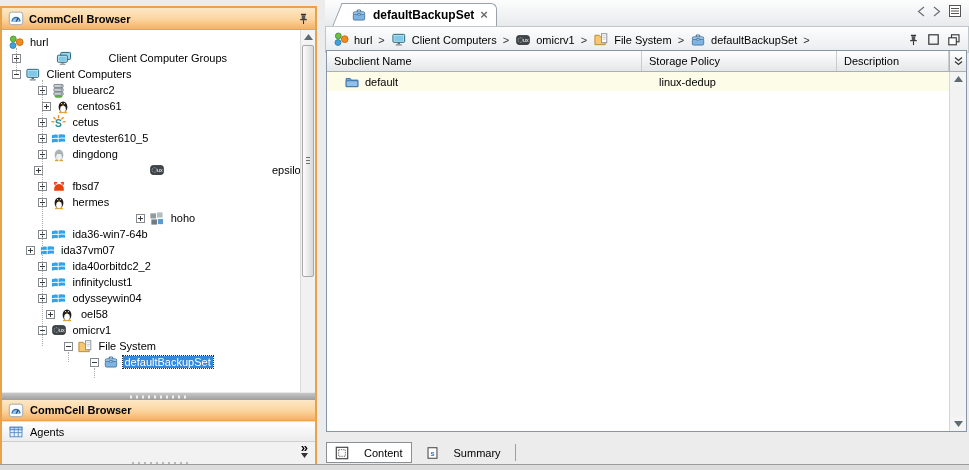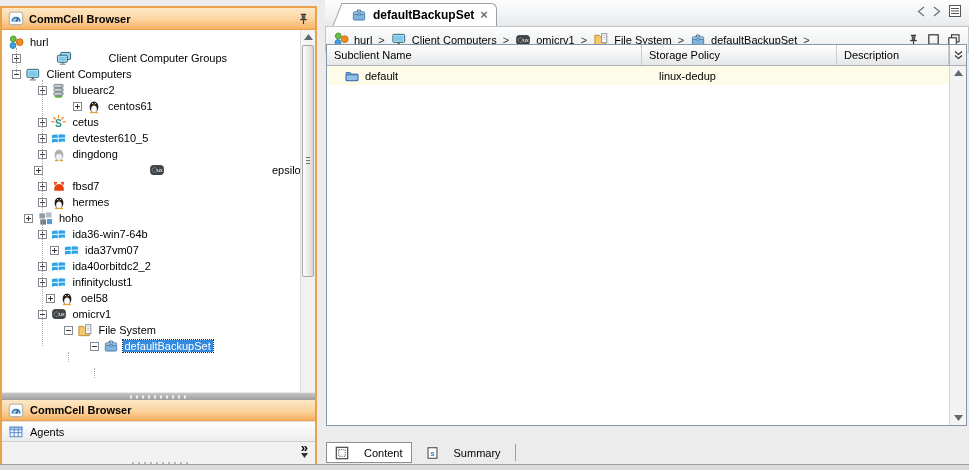--- a/index.html
+++ b/index.html
@@ -49,21 +49,21 @@
   #doc-tab .tab-label { font-weight:bold; font-size:12px; }
   .tab-close { color:#6e6e6e; font-size:13px; font-weight:bold; cursor:default; line-height:10px; }
   #strip-right { position:absolute; right:8px; top:5px; display:flex; gap:8px; align-items:center; }
 
   #crumb-bar { position:absolute; top:26px; left:0; right:0; height:27px; display:flex; align-items:center; gap:4px; padding:0 8px;
     background:linear-gradient(#fdfdfd,#e9ecef); border:1px solid #c2c6ca; }
   .crumb { display:flex; align-items:center; gap:5px; }
   .crumb-sep { color:#333; margin:0 2px; }
   #crumb-right { margin-left:auto; display:flex; gap:9px; align-items:center; }
 
-  #content-panel { position:absolute; top:44px; left:1px; width:641px; height:382px; border:1px solid #8496a8; background:#fff; display:flex; flex-direction:column; }
+  #content-panel { position:absolute; top:50px; left:1px; width:641px; height:382px; border:1px solid #8496a8; background:#fff; display:flex; flex-direction:column; }
   #grid-header { display:flex; height:21px; background:linear-gradient(#ffffff,#e4e6e8); border-bottom:1px solid #aab0b6; flex:none; }
   .gh-cell { display:flex; align-items:center; padding:0 7px; border-right:1px solid #c8cccf; overflow:hidden; }
   .gh-cell.c0 { width:315px; } .gh-cell.c1 { width:195px; } .gh-cell.c2 { flex:1; }
   #col-btn { width:17px; display:flex; align-items:center; justify-content:center; border-left:1px solid #b0b4b8; background:linear-gradient(#ffffff,#e4e6e8); }
   #grid-body-wrap { flex:1; display:flex; min-height:0; }
   #grid-rows { flex:1; }
   .grow { display:flex; height:19px; background:#fcfce8; align-items:center; }
   .gcell { padding:0 17px; display:flex; align-items:center; gap:5px; overflow:hidden; }
   .gcell.c0 { width:315px; } .gcell.c1 { width:195px; } .gcell.c2 { flex:1; }
   #grid-scroll { width:17px; background:#f2f2f2; border-left:1px solid #d6d6d6; display:flex; flex-direction:column; justify-content:space-between; }
@@ -148,21 +148,21 @@
                 <rect x="3" y="1.5" width="10" height="3.4" rx="1.2" fill="#c7cdd2" stroke="#7a848b"></rect>
                 <rect x="3" y="5.6" width="10" height="3.4" rx="1.2" fill="#c7cdd2" stroke="#7a848b"></rect>
                 <rect x="3" y="9.7" width="10" height="3.4" rx="1.2" fill="#c7cdd2" stroke="#7a848b"></rect>
                 <circle cx="11" cy="3.2" r="0.6" fill="#5d676e"></circle>
                 <circle cx="11" cy="7.3" r="0.6" fill="#5d676e"></circle>
                 <circle cx="11" cy="11.4" r="0.6" fill="#5d676e"></circle>
               </svg>
             </span>
             <span class="tlabel">bluearc2</span>
           </div>
-          <div class="trow" style="padding-left: 40px; margin-left: 31px;">
+          <div class="trow" style="padding-left: 40px;">
             <span class="expander plus"></span>
             <span class="ic">
               <svg width="14" height="15" viewBox="0 0 16 16">
                 <ellipse cx="8" cy="8.6" rx="5" ry="6.4" fill="#1c1c1c"></ellipse>
                 <ellipse cx="8" cy="11" rx="3.2" ry="3.8" fill="#fdfdfd"></ellipse>
                 <circle cx="6.4" cy="4.6" r="0.7" fill="#fff"></circle>
                 <circle cx="9.6" cy="4.6" r="0.7" fill="#fff"></circle>
                 <path d="M6.6 6 L9.4 6 L8 7.6 z" fill="#f2a01e"></path>
                 <ellipse cx="5.3" cy="14.8" rx="2" ry="1" fill="#f2a01e"></ellipse>
                 <ellipse cx="10.7" cy="14.8" rx="2" ry="1" fill="#f2a01e"></ellipse>
@@ -243,21 +243,21 @@
                 <ellipse cx="8" cy="11" rx="3.2" ry="3.8" fill="#fdfdfd"></ellipse>
                 <circle cx="6.4" cy="4.6" r="0.7" fill="#fff"></circle>
                 <circle cx="9.6" cy="4.6" r="0.7" fill="#fff"></circle>
                 <path d="M6.6 6 L9.4 6 L8 7.6 z" fill="#f2a01e"></path>
                 <ellipse cx="5.3" cy="14.8" rx="2" ry="1" fill="#f2a01e"></ellipse>
                 <ellipse cx="10.7" cy="14.8" rx="2" ry="1" fill="#f2a01e"></ellipse>
               </svg>
             </span>
             <span class="tlabel">hermes</span>
           </div>
-          <div class="trow" style="padding-left: 22px;">
+          <div class="trow" style="padding-left: 16px; justify-content: center;">
             <span class="expander plus"></span>
             <span class="ic">
               <svg width="15" height="15" viewBox="0 0 16 16">
                 <rect x="1.5" y="2.5" width="6" height="5.5" fill="#8f9ba3"></rect>
                 <rect x="8.5" y="1.5" width="6" height="5.5" fill="#b3bdc4"></rect>
                 <rect x="2.5" y="9" width="6" height="5.5" fill="#6f7c85"></rect>
                 <rect x="9.5" y="8.5" width="5.5" height="5.5" fill="#5b9bd0"></rect>
               </svg>
             </span>
             <span class="tlabel">hoho</span>
@@ -269,21 +269,21 @@
                 <g fill="#2fa3e8">
                   <path d="M1 4.6 Q3.6 3.2 7.2 3.9 L7.2 7.5 Q3.6 6.9 1 8 z"></path>
                   <path d="M8.1 3.8 Q11.6 3 15 4 L15 7.3 Q11.6 6.6 8.1 7.4 z"></path>
                   <path d="M1 8.9 Q3.6 7.8 7.2 8.4 L7.2 12 Q3.6 11.4 1 12.4 z"></path>
                   <path d="M8.1 8.3 Q11.6 7.6 15 8.2 L15 11.5 Q11.6 11 8.1 11.9 z"></path>
                 </g>
               </svg>
             </span>
             <span class="tlabel">ida36-win7-64b</span>
           </div>
-          <div class="trow" style="padding-left: 48px;">
+          <div class="trow" style="padding-left: 24px;">
             <span class="expander plus"></span>
             <span class="ic">
               <svg width="15" height="15" viewBox="0 0 16 16">
                 <g fill="#2fa3e8">
                   <path d="M1 4.6 Q3.6 3.2 7.2 3.9 L7.2 7.5 Q3.6 6.9 1 8 z"></path>
                   <path d="M8.1 3.8 Q11.6 3 15 4 L15 7.3 Q11.6 6.6 8.1 7.4 z"></path>
                   <path d="M1 8.9 Q3.6 7.8 7.2 8.4 L7.2 12 Q3.6 11.4 1 12.4 z"></path>
                   <path d="M8.1 8.3 Q11.6 7.6 15 8.2 L15 11.5 Q11.6 11 8.1 11.9 z"></path>
                 </g>
               </svg>
@@ -310,20 +310,34 @@
               <svg width="15" height="15" viewBox="0 0 16 16">
                 <g fill="#2fa3e8">
                   <path d="M1 4.6 Q3.6 3.2 7.2 3.9 L7.2 7.5 Q3.6 6.9 1 8 z"></path>
                   <path d="M8.1 3.8 Q11.6 3 15 4 L15 7.3 Q11.6 6.6 8.1 7.4 z"></path>
                   <path d="M1 8.9 Q3.6 7.8 7.2 8.4 L7.2 12 Q3.6 11.4 1 12.4 z"></path>
                   <path d="M8.1 8.3 Q11.6 7.6 15 8.2 L15 11.5 Q11.6 11 8.1 11.9 z"></path>
                 </g>
               </svg>
             </span>
             <span class="tlabel">infinityclust1</span>
+          </div>
+          <div class="trow" style="padding-left: 35.5px;">
+            <span class="expander plus"></span>
+            <span class="ic">
+              <svg width="15" height="15" viewBox="0 0 16 16">
+                <g fill="#2fa3e8">
+                  <path d="M1 4.6 Q3.6 3.2 7.2 3.9 L7.2 7.5 Q3.6 6.9 1 8 z"></path>
+                  <path d="M8.1 3.8 Q11.6 3 15 4 L15 7.3 Q11.6 6.6 8.1 7.4 z"></path>
+                  <path d="M1 8.9 Q3.6 7.8 7.2 8.4 L7.2 12 Q3.6 11.4 1 12.4 z"></path>
+                  <path d="M8.1 8.3 Q11.6 7.6 15 8.2 L15 11.5 Q11.6 11 8.1 11.9 z"></path>
+                </g>
+              </svg>
+            </span>
+            <span class="tlabel">odysseywin04</span>
           </div>
           <div class="trow" style="padding-left: 44px;">
             <span class="expander plus"></span>
             <span class="ic">
               <svg width="14" height="15" viewBox="0 0 16 16">
                 <ellipse cx="8" cy="8.6" rx="5" ry="6.4" fill="#1c1c1c"></ellipse>
                 <ellipse cx="8" cy="11" rx="3.2" ry="3.8" fill="#fdfdfd"></ellipse>
                 <circle cx="6.4" cy="4.6" r="0.7" fill="#fff"></circle>
                 <circle cx="9.6" cy="4.6" r="0.7" fill="#fff"></circle>
                 <path d="M6.6 6 L9.4 6 L8 7.6 z" fill="#f2a01e"></path>

